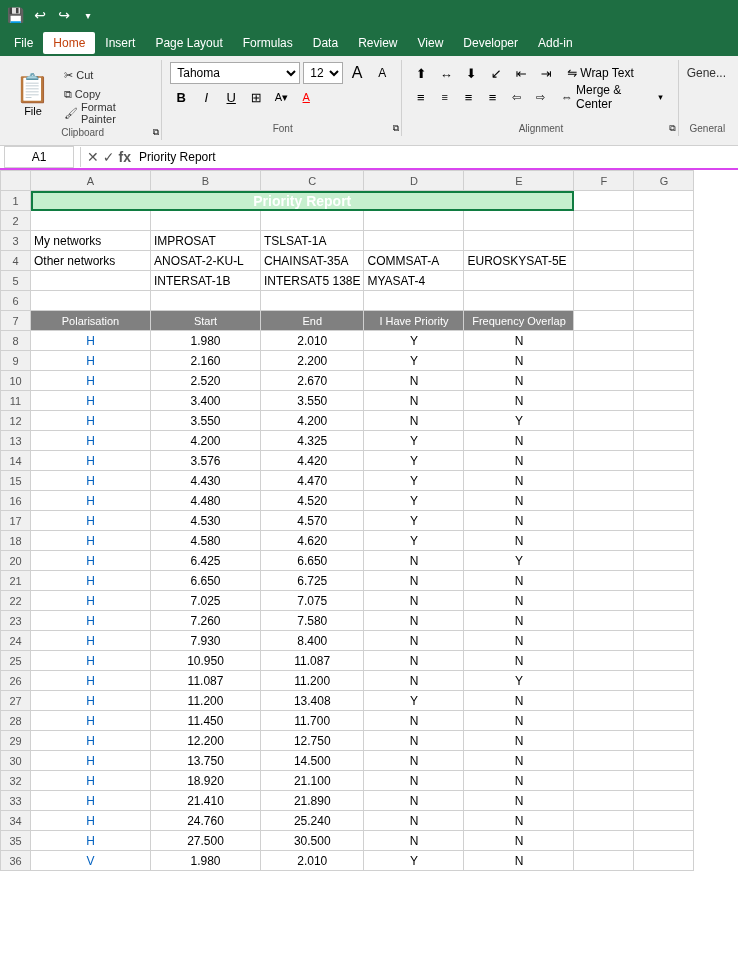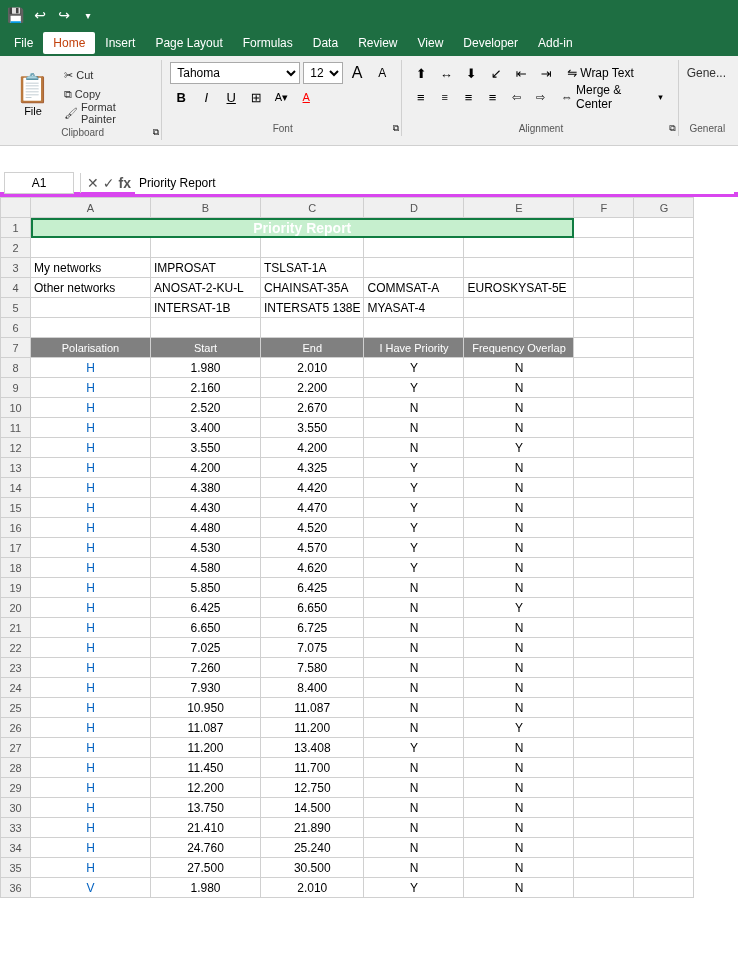--- a/index.html
+++ b/index.html
@@ -155,25 +155,24 @@
       font-size: 12px;
       background: transparent;
       border: 1px solid transparent;
     }
 
     
     .formula-bar {
       display: flex;
       align-items: center;
       height: 24px;
-      border-bottom: 5px solid #d946ef;
+      border-bottom: 2px solid #d946ef;
       background: white;
       padding: 0 4px;
       gap: 4px;
-      margin-top: 27px;
     }
     .cell-ref {
       width: 70px;
       height: 22px;
       border: 1px solid #d0d0d0;
       font-size: 12px;
       padding: 0 4px;
       text-align: center;
     }
     .formula-divider { width: 1px; height: 20px; background: #d0d0d0; margin: 0 2px; }
@@ -543,21 +542,21 @@
           <td class="center">4.200</td>
           <td class="center">4.325</td>
           <td class="center">Y</td>
           <td class="center">N</td>
           <td></td>
           <td></td>
         </tr>
         <tr>
           <td class="row-header">14</td>
           <td class="center"><span class="h-link">H</span></td>
-          <td class="center">4.380</td>
+          <td class="center">3.576</td>
           <td class="center">4.420</td>
           <td class="center">Y</td>
           <td class="center">N</td>
           <td></td>
           <td></td>
         </tr>
         <tr>
           <td class="row-header">15</td>
           <td class="center"><span class="h-link">H</span></td>
           <td class="center">4.430</td>
@@ -591,30 +590,20 @@
           <td class="row-header">18</td>
           <td class="center"><span class="h-link">H</span></td>
           <td class="center">4.580</td>
           <td class="center">4.620</td>
           <td class="center">Y</td>
           <td class="center">N</td>
           <td></td>
           <td></td>
         </tr>
         <tr>
-          <td class="row-header">19</td>
-          <td class="center"><span class="h-link">H</span></td>
-          <td class="center">5.850</td>
-          <td class="center">6.425</td>
-          <td class="center">N</td>
-          <td class="center">N</td>
-          <td></td>
-          <td></td>
-        </tr>
-        <tr>
           <td class="row-header">20</td>
           <td class="center"><span class="h-link">H</span></td>
           <td class="center">6.425</td>
           <td class="center">6.650</td>
           <td class="center">N</td>
           <td class="center">Y</td>
           <td></td>
           <td></td>
         </tr>
         <tr>
@@ -705,20 +694,30 @@
           <td class="center">N</td>
           <td class="center">N</td>
           <td></td>
           <td></td>
         </tr>
         <tr>
           <td class="row-header">30</td>
           <td class="center"><span class="h-link">H</span></td>
           <td class="center">13.750</td>
           <td class="center">14.500</td>
+          <td class="center">N</td>
+          <td class="center">N</td>
+          <td></td>
+          <td></td>
+        </tr>
+        <tr>
+          <td class="row-header">32</td>
+          <td class="center"><span class="h-link">H</span></td>
+          <td class="center">18.920</td>
+          <td class="center">21.100</td>
           <td class="center">N</td>
           <td class="center">N</td>
           <td></td>
           <td></td>
         </tr>
         <tr>
           <td class="row-header">33</td>
           <td class="center"><span class="h-link">H</span></td>
           <td class="center">21.410</td>
           <td class="center">21.890</td>

